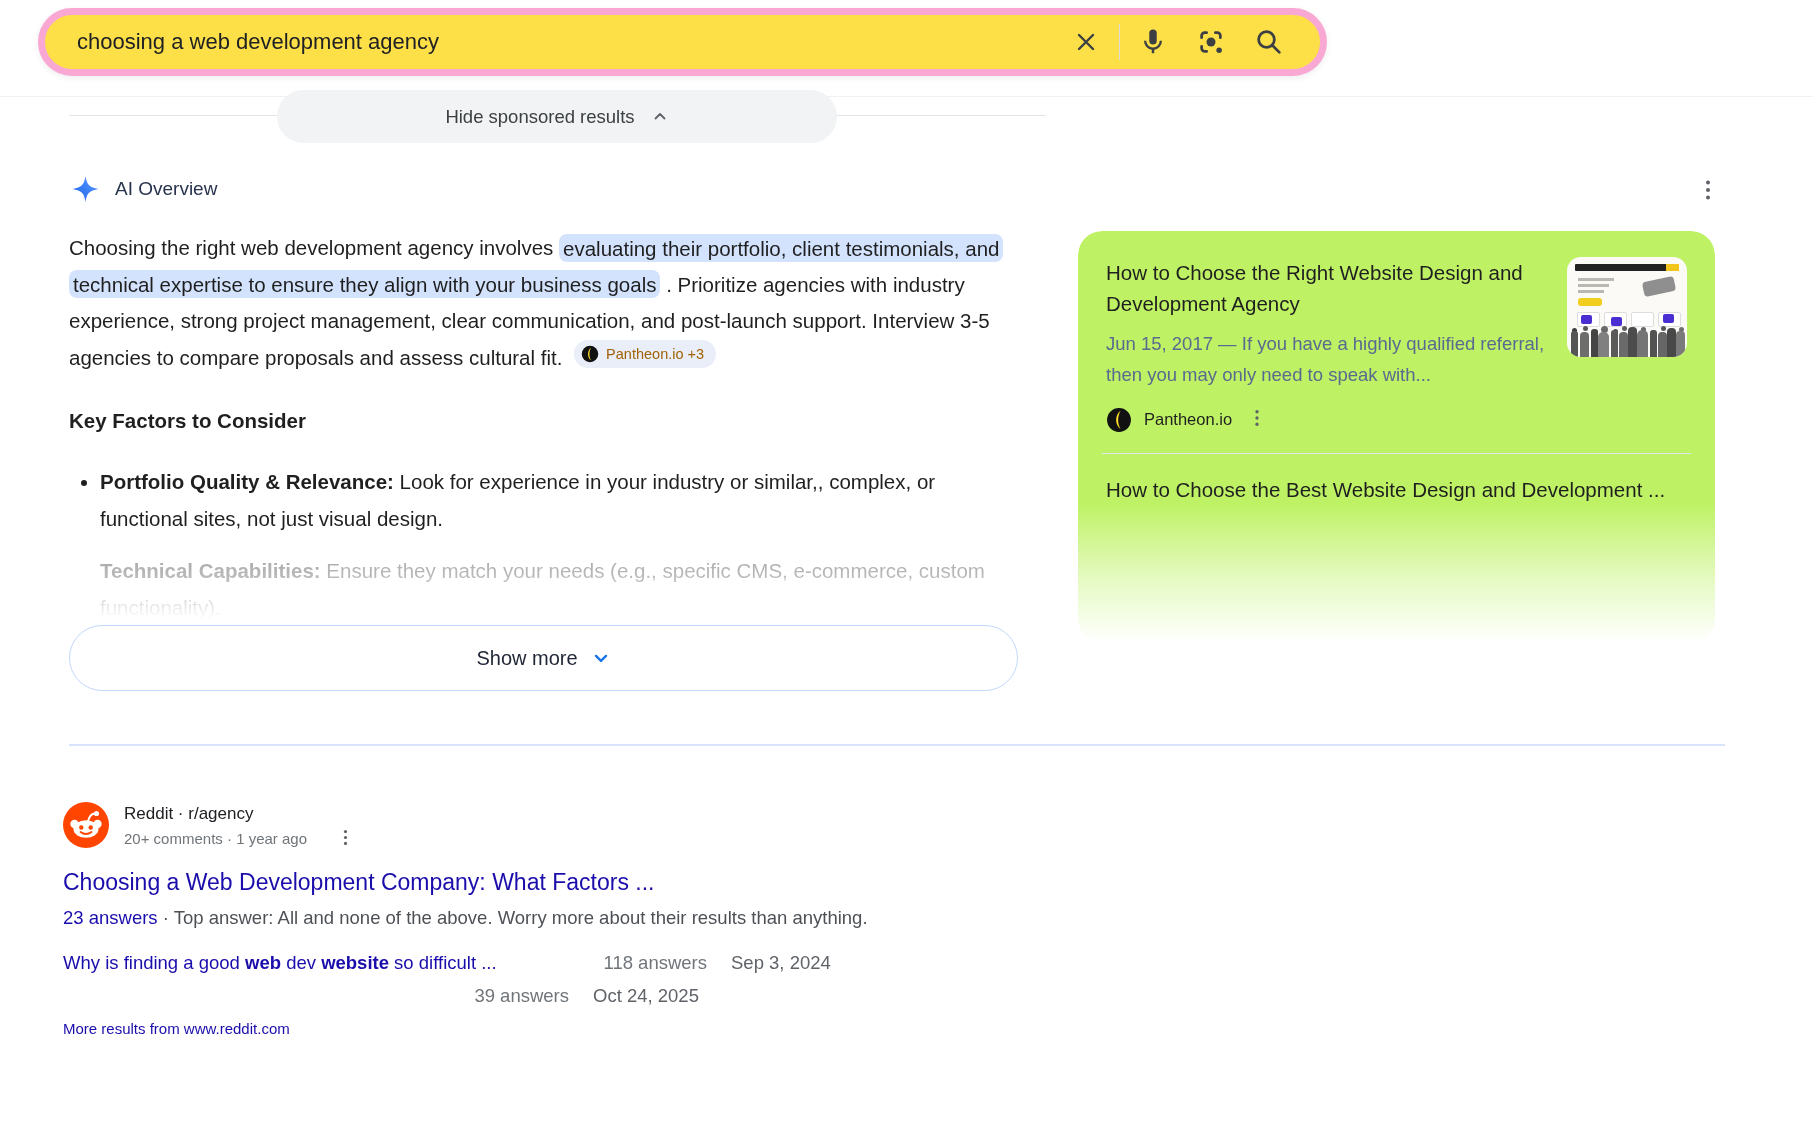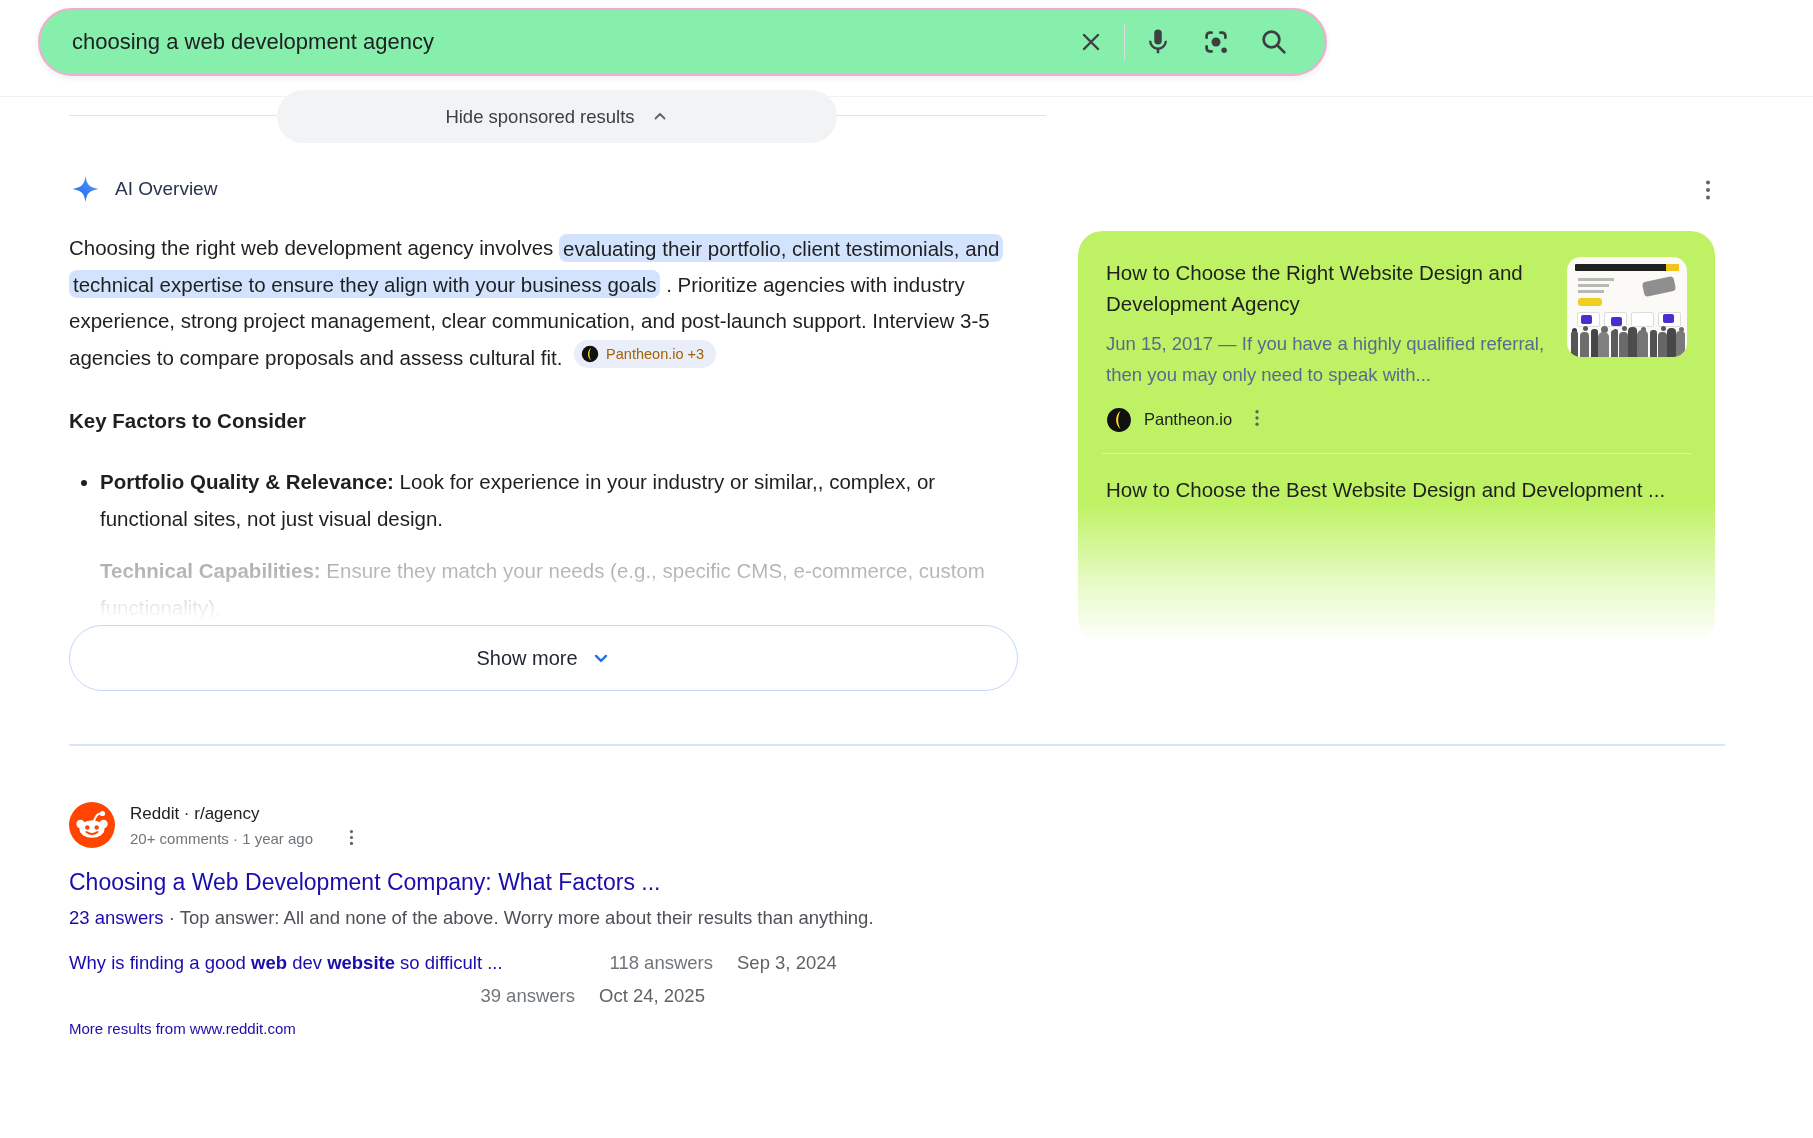--- a/index.html
+++ b/index.html
@@ -2,21 +2,21 @@
 <html><head>
 <meta charset="utf-8">
 <style>
   * { margin:0; padding:0; box-sizing:border-box; }
   html,body { width:1813px; height:1138px; background:#fff; overflow:hidden;
     font-family:"Liberation Sans","DejaVu Sans",sans-serif; color:#1f1f1f; }
   .abs { position:absolute; }
 
   
   .search-bar { left:38px; top:8px; width:1289px; height:68px; border-radius:34px;
-    background:#86efac; border:2px solid #f9a8d4; box-shadow:0 2px 6px rgba(32,33,36,.08);
+    background:#fde047; border:7px solid #f9a8d4; box-shadow:0 2px 6px rgba(32,33,36,.08);
     display:flex; align-items:center; padding:0 22px 0 32px; }
   .query { flex:1; font-size:22px; color:#202124; white-space:nowrap; overflow:hidden; }
   .sb-icons { display:flex; align-items:center; }
   .sb-icon { width:58px; height:48px; display:flex; align-items:center; justify-content:center;
     cursor:pointer; background:none; border:none; }
   .sb-divider { width:1px; height:36px; background:#dadce0; margin:0 4px; }
 
   .header-rule { left:0; top:96px; width:1813px; height:1px; background:#f1f1f1; }
   .sponsored-rule { left:69px; top:115px; width:977px; height:1px; background:#e4e4e4; }
   .sponsored-pill { left:277px; top:90px; width:560px; height:53px; border-radius:27px;
@@ -84,21 +84,21 @@
   .th-crowd { position:absolute; bottom:-4px; left:4px; width:7px; height:30px; background:#555; border-radius:3px 3px 0 0;
     box-shadow:10px 2px 0 1px #6d6d6d, 20px -2px 0 0 #454545, 29px 3px 0 2px #808080,
       40px -1px 0 0 #5a5a5a, 49px 2px 0 1px #6a6a6a, 58px -3px 0 1px #4c4c4c, 68px 1px 0 2px #757575,
       79px -1px 0 0 #525252, 88px 2px 0 1px #666, 97px -2px 0 1px #484848, 106px 1px 0 1px #7a7a7a; }
   .th-heads { position:absolute; bottom:24px; left:5px; width:5px; height:5px; border-radius:50%; background:#3e3e3e;
     box-shadow:11px -2px 0 0 #595959, 21px 2px 0 0 #333, 30px -1px 0 1px #6b6b6b, 41px 1px 0 0 #4a4a4a,
       50px -2px 0 0 #5e5e5e, 59px 1px 0 1px #3a3a3a, 69px -1px 0 0 #676767, 79px 2px 0 0 #454545,
       89px -2px 0 0 #575757, 98px 1px 0 0 #3f3f3f, 107px -1px 0 0 #6f6f6f; }
 
   
-  .reddit { left:69px; top:802px; width:1010px; }
+  .reddit { left:63px; top:802px; width:1010px; }
   .r-head { display:flex; gap:15px; }
   .r-source { font-size:17px; color:#202124; line-height:24px; }
   .r-meta-row { display:flex; align-items:center; gap:26px; }
   .r-meta { font-size:15px; color:#70757a; line-height:22px; }
   .r-title { display:inline-block; margin-top:15px; font-size:23px; line-height:30px;
     color:#1a0dab; cursor:pointer; text-decoration:none; }
   .r-snippet { margin-top:11px; font-size:18.5px; line-height:32.5px; color:#4d5156; }
   .r-snippet b { color:#3f434a; }
   .read-more { color:#202124; text-decoration:underline; cursor:pointer; }
   .r-answers { margin-top:4px; font-size:18.5px; line-height:33px; color:#4d5156; }

